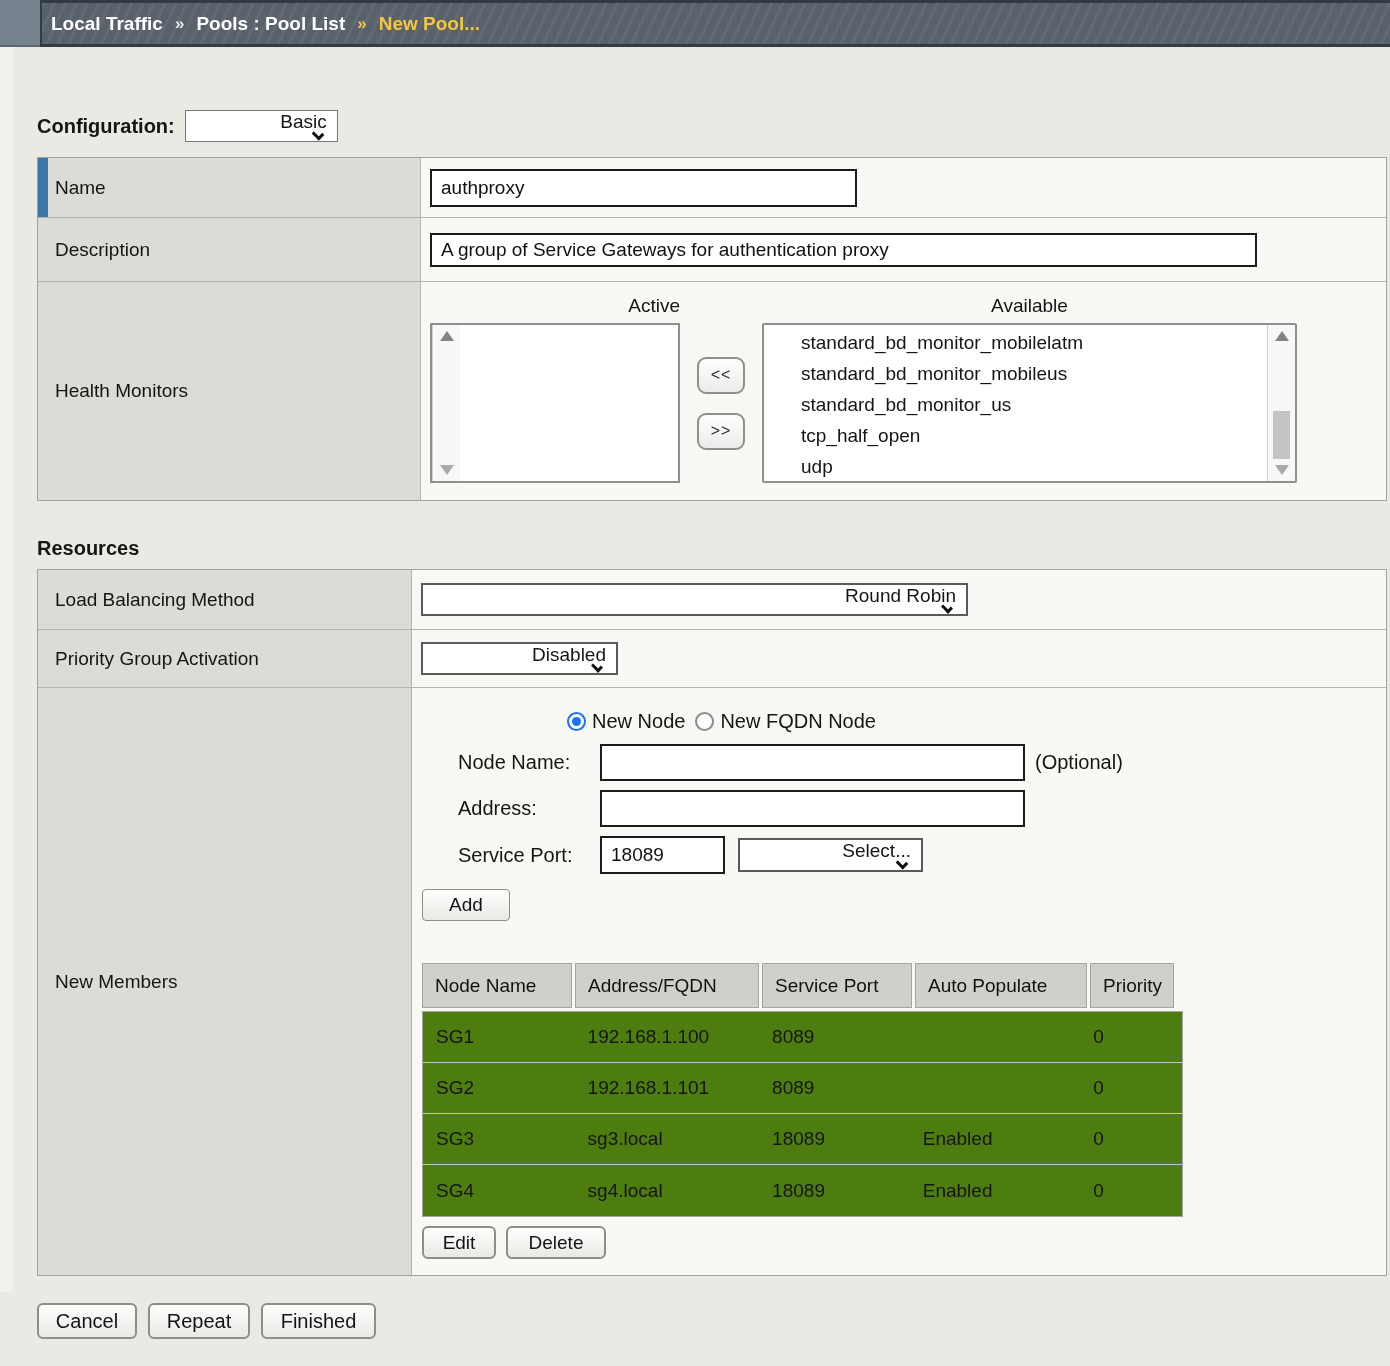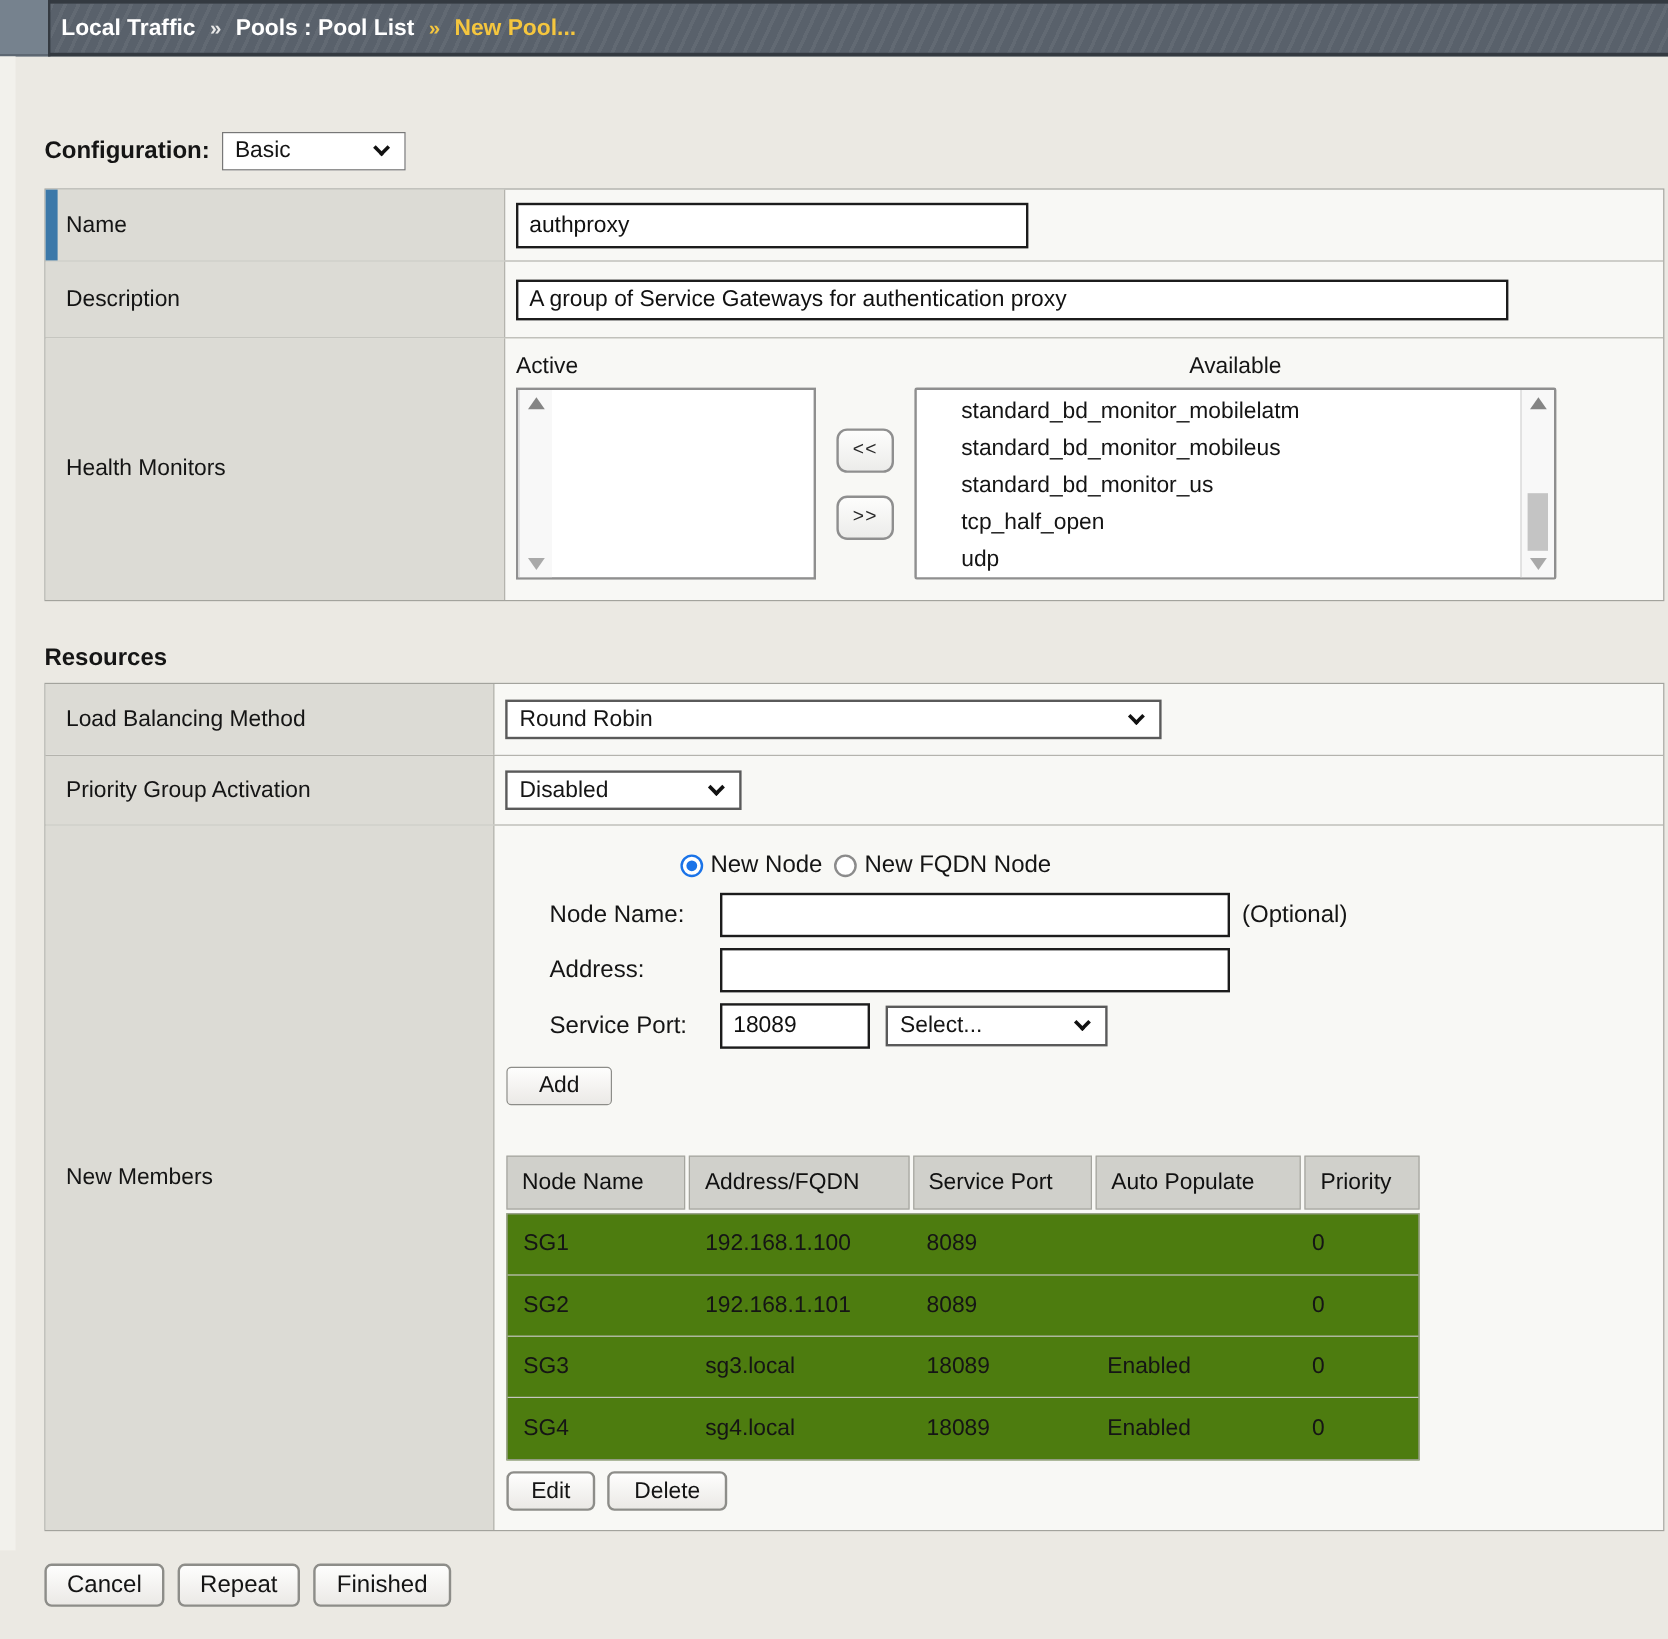--- a/index.html
+++ b/index.html
@@ -33,22 +33,22 @@
   .left-strip { position:absolute; left:0; top:47px; width:13px; height:1245px; background:#f2f1ec; }
 
   
   .main { position:absolute; left:37px; top:110px; width:1350px; }
 
   .config-row { display:flex; align-items:center; margin-bottom:15px; }
   .config-label { font-size:20px; font-weight:bold; margin-right:10px; }
 
   
   .select {
-    background:#fff; border:2px solid #5a5a5a; display:flex; align-items:center;
-    padding:0 10px; font-size:19px; position:relative; cursor:pointer;
+    background:#fff; border:2px solid #5a5a5a; display:flex; align-items:flex-end;
+    padding:0 10px; font-size:19px; position:relative; cursor:pointer;flex-direction:column;
   }
   .chev {
     width:10px; height:10px; margin-left:auto; margin-right:4px;
     border-right:3px solid #111; border-bottom:3px solid #111;
     transform:rotate(45deg) translate(-2px,-2px);
   }
   .config-select { width:153px; height:32px; border-width:1px; border-color:#777; }
 
   
   .form-table { width:1350px; border:1px solid #a3a39d; background:#f8f8f5; }
@@ -67,21 +67,21 @@
 
   .input-txt {
     height:38px; border:2px solid #1c1c1c; background:#fff;
     font-family:"Liberation Sans",sans-serif; font-size:19px; padding:0 9px; color:#111;
   }
   .name-input { width:427px; }
   .desc-input { width:827px; height:34px; }
 
   
   .hm-head { display:flex; font-size:19px; margin:2px 0 6px 0; }
-  .hm-head .h-active { width:250px; text-align:left; }
+  .hm-head .h-active { width:250px; text-align:right; }
   .hm-head .h-spacer { width:82px; }
   .hm-head .h-avail { width:535px; text-align:center; }
   .hm-body { display:flex; }
   .listbox { height:160px; background:#fff; border:2px solid #8f8f8f; display:flex; }
   .active-box { width:250px; }
   .avail-box { width:535px; border-radius:2px; }
   .lb-content { flex:1; overflow:hidden; padding-top:2px; }
   .lb-group { font-size:19px; font-weight:bold; padding:2px 6px 3px 6px; }
   .lb-item { font-size:19px; line-height:30px; padding-left:40px; }
   .lb-item.selected { background:#c9c9c9; }
@@ -142,21 +142,21 @@
     height:45px; padding-left:12px;
   }
   .mt-body { border:1px solid #a5a59f; margin-top:3px; background:#4d7c0f; }
   .mt-row { display:flex; height:51px; border-bottom:1px solid #c6c6c0; }
   .mt-row:last-child { border-bottom:none; }
   .mt-cell { font-size:19px; display:flex; align-items:center; padding-left:13px; }
   .c0 { width:150px; }
   .c1 { width:184px; }
   .c2 { width:150px; }
   .c3 { width:172px; }
-  .c4 { width:96px; }
+  .c4 { width:84px; }
   .mt-row .c0 { width:152px; }
   .mt-row .c1 { width:185px; }
   .mt-row .c2 { width:151px; }
   .mt-row .c3 { width:173px; }
   .mt-row .c4 { width:100px; padding-left:11px; }
 
   .row-actions { display:flex; gap:10px; margin-top:9px; }
   .edit-btn { width:74px; height:33px; }
   .del-btn { width:100px; height:33px; }
 

